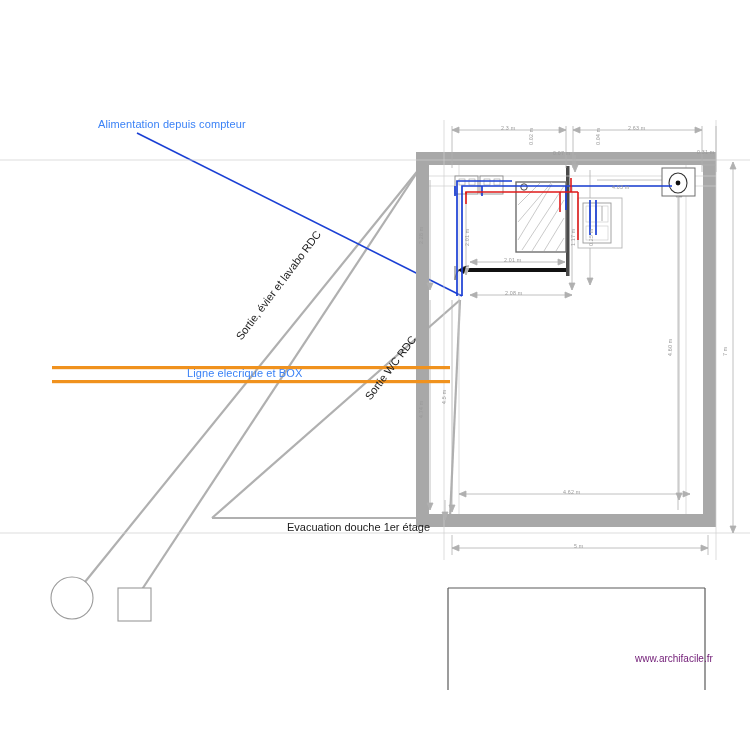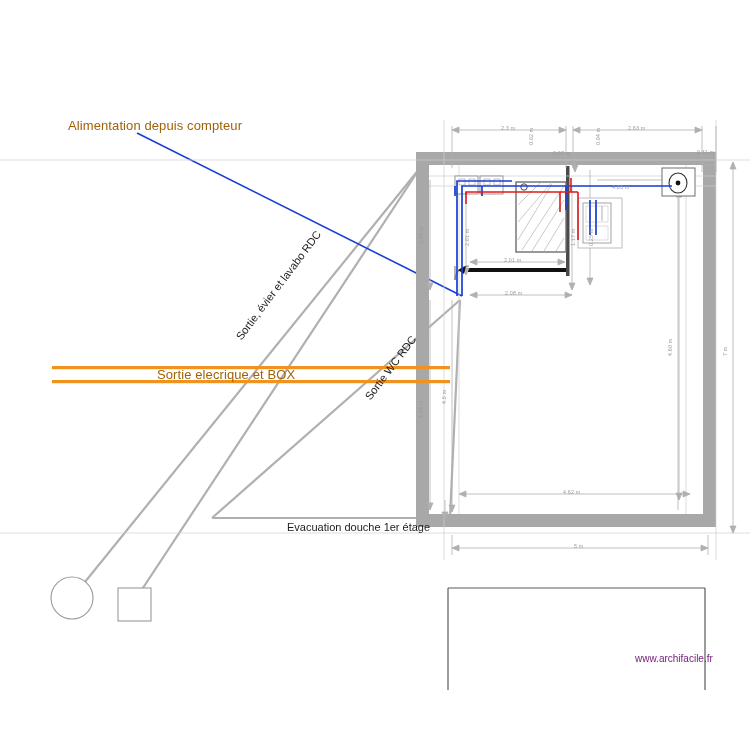--- a/index.html
+++ b/index.html
@@ -12,24 +12,25 @@
     width: 750px;
     height: 750px;
     background: #ffffff;
     overflow: hidden;
     font-family: "Liberation Sans", sans-serif;
   }
   .abs { position: absolute; }
 
   
   .anno {
-    font-size: 13px;
-    color: #a16207;
+    font-size: 11px;
+    color: #3b82f6;
     white-space: nowrap;
     letter-spacing: 0.1px;
+    margin-left: 30px;
   }
   .anno-sm {
     font-size: 11px;
     color: #1c1c1c;
     white-space: nowrap;
   }
   .watermark {
     font-size: 10px;
     color: #701a75;
     white-space: nowrap;
@@ -255,21 +256,21 @@
       <polygon points="445,520 442,512 448,512"></polygon>
     </g>
   </svg>
 
   <div class="abs anno" style="left:68px; top:118px;">Alimentation depuis compteur</div>
 
   <div class="abs anno-sm" style="left:243px; top:330px; transform:rotate(-53deg); transform-origin:left bottom;">Sortie, évier et lavabo RDC</div>
 
   <div class="abs anno-sm" style="left:372px; top:390px; transform:rotate(-53deg); transform-origin:left bottom;">Sortie WC RDC</div>
 
-  <div class="abs anno" style="left:157px; top:367px;">Sortie elecrique et BOX</div>
+  <div class="abs anno" style="left:157px; top:367px;">Ligne elecrique et BOX</div>
 
   <div class="abs anno-sm" style="left:287px; top:511px;margin-top:10px;">Evacuation douche 1er étage</div>
 
   <div class="abs watermark" style="left:635px; top:653px;">www.archifacile.fr</div>
 
   <div class="abs dim" style="left:501px; top:125px;">2.3 m</div>
   <div class="abs dim" style="left:628px; top:125px;">2.63 m</div>
   <div class="abs dim" style="left:697px; top:149px;">0.31 m</div>
 
   <div class="abs dim-v" style="left:534px; top:139px; transform:rotate(-90deg); transform-origin:left bottom;">0.02 m</div>

